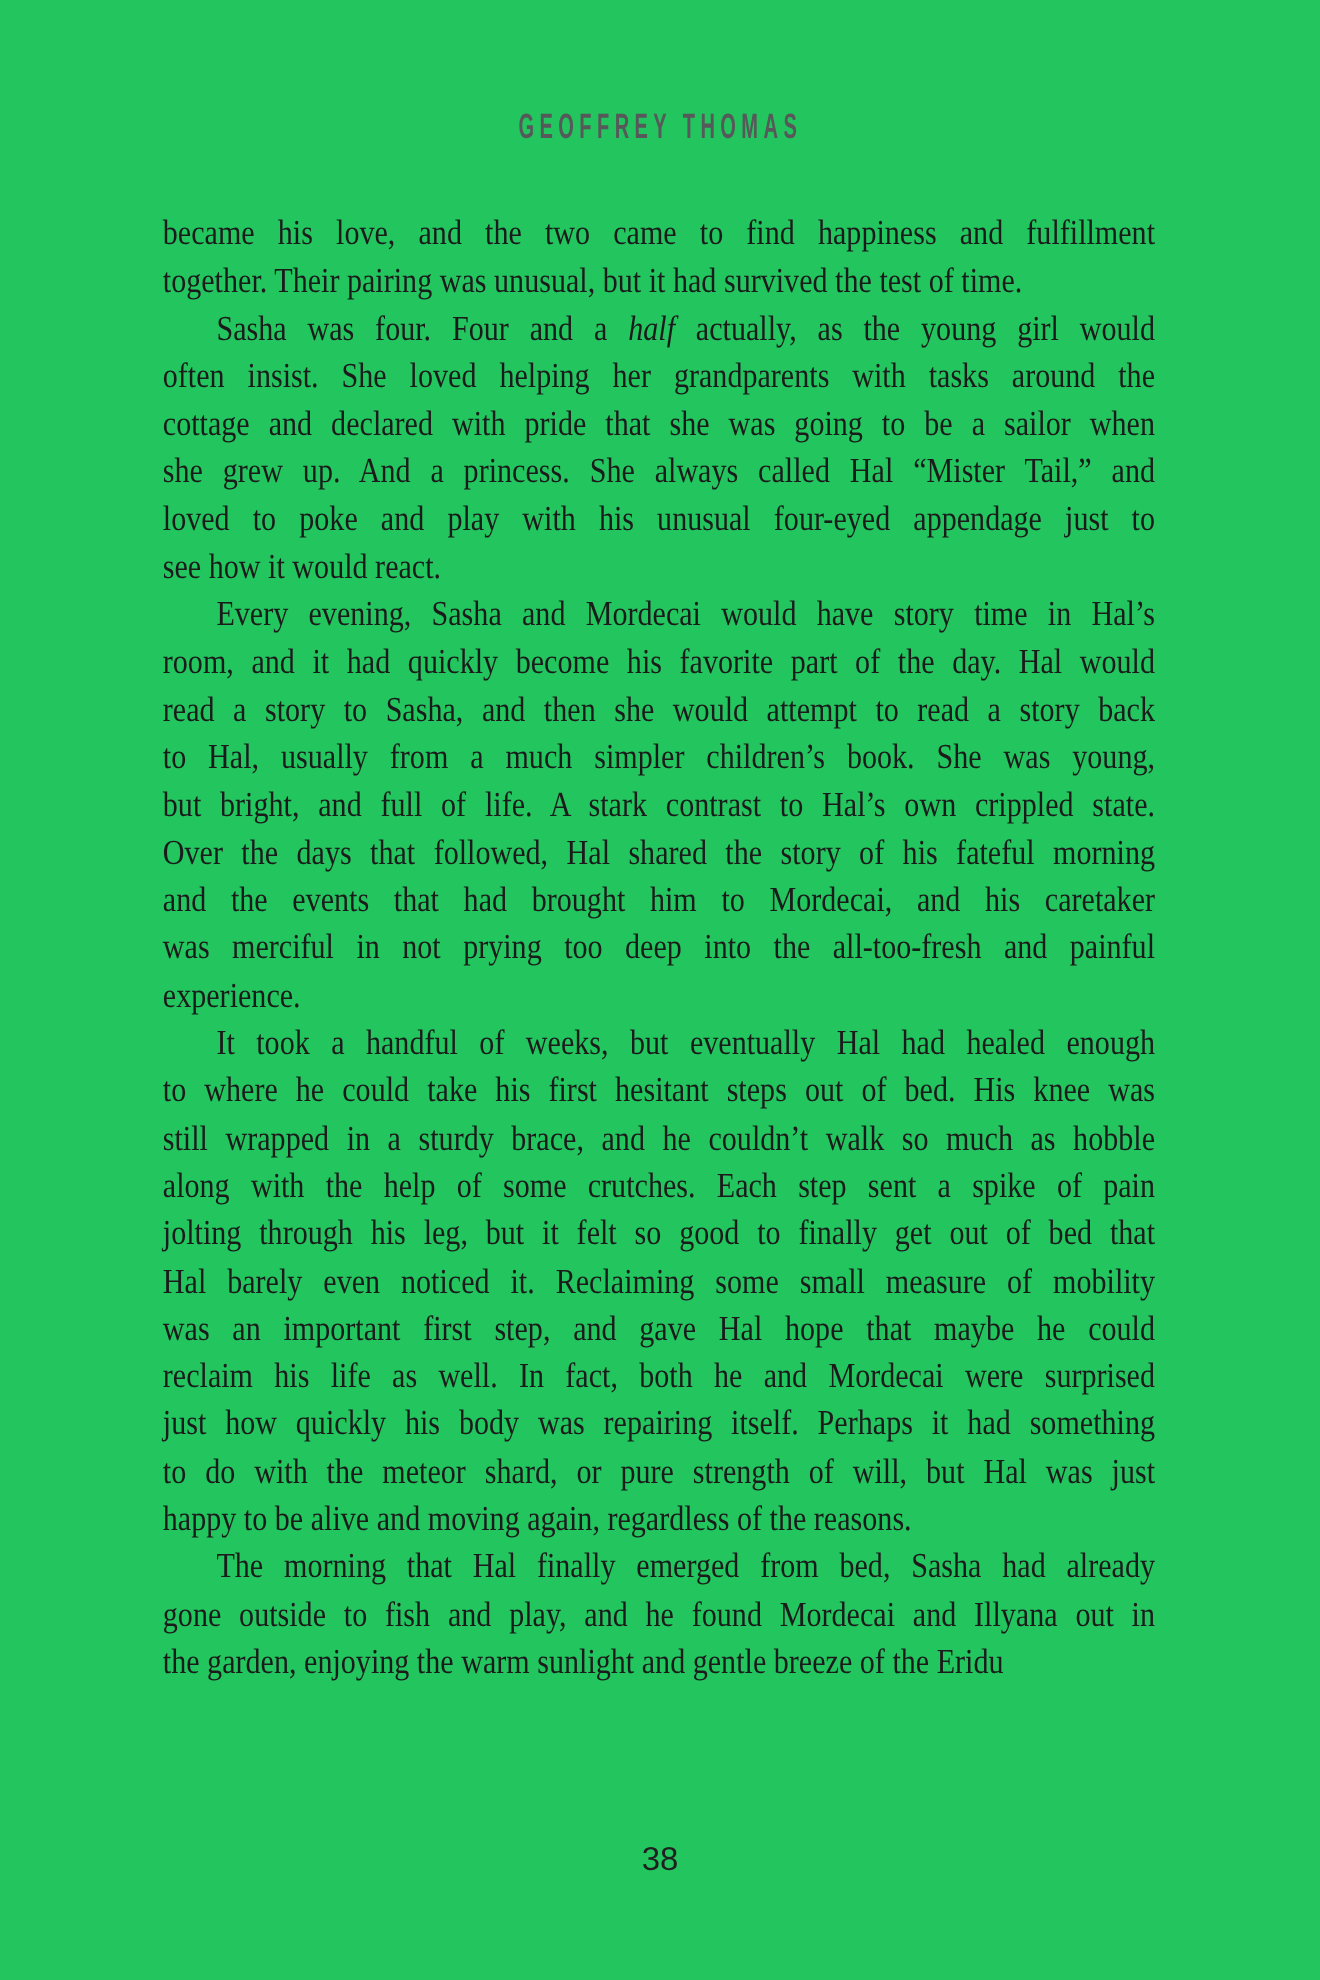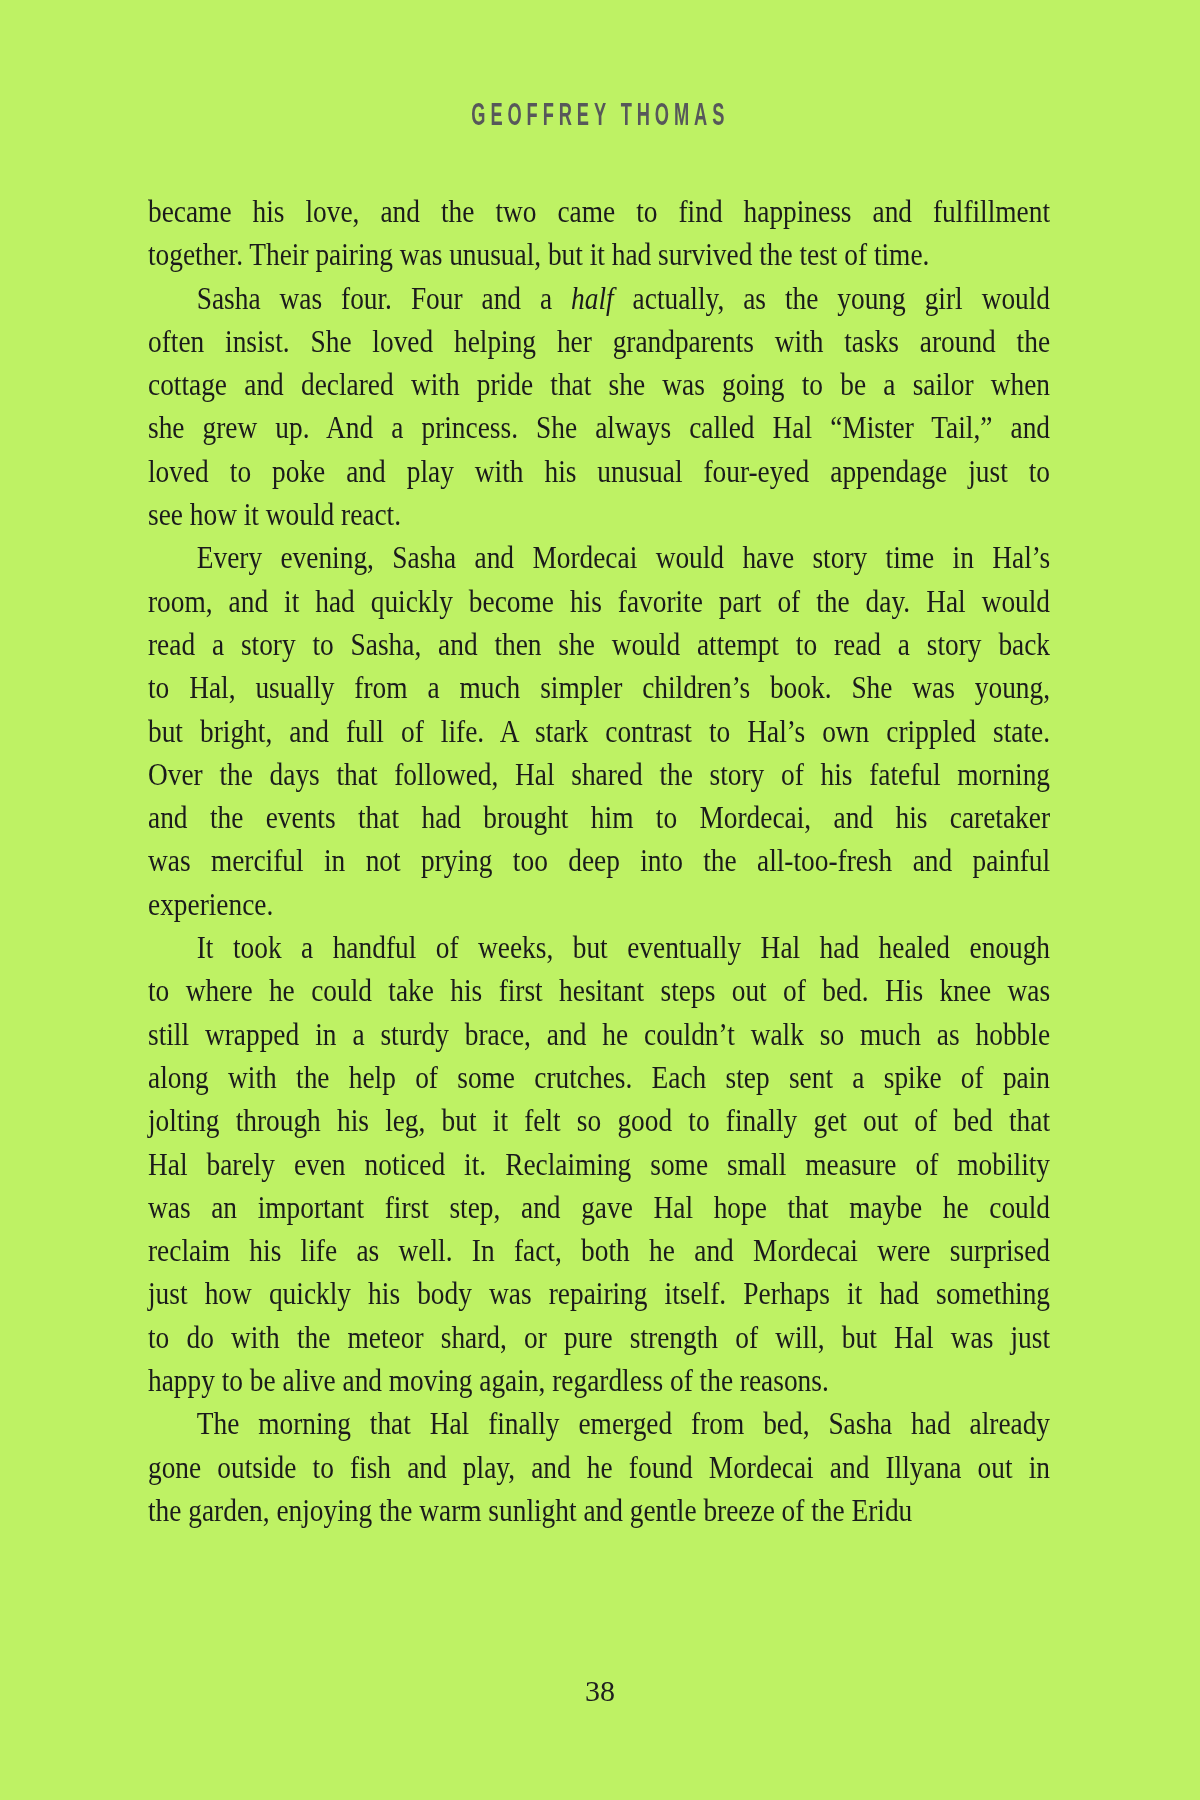--- a/index.html
+++ b/index.html
@@ -4,21 +4,21 @@
 <style>
   html, body {
     margin: 0;
     padding: 0;
     background: #ffffff;
   }
   .page {
     position: relative;
     width: 1200px;
     height: 1800px;
-    background: #bef264;
+    background: #22c55e;
     overflow: hidden;
     font-family: "Liberation Serif", serif;
   }
   .header-wrap {
     position: absolute;
     top: 97px;
     left: 0;
     width: 1200px;
     text-align: center;
   }
@@ -59,21 +59,21 @@
   }
   .line em {
     font-style: italic;
   }
   .page-number {
     position: absolute;
     top: 1674px;
     left: 0;
     width: 1200px;
     text-align: center;
-    font-family: Liberation Serif, serif;
+    font-family: Liberation Sans, sans-serif;
     font-size: 30px;
     line-height: 34px;
     color: #1f1f1f;
   }
 </style>
 </head>
 <body>
 
 <div class="page">
   <div class="header-wrap">

